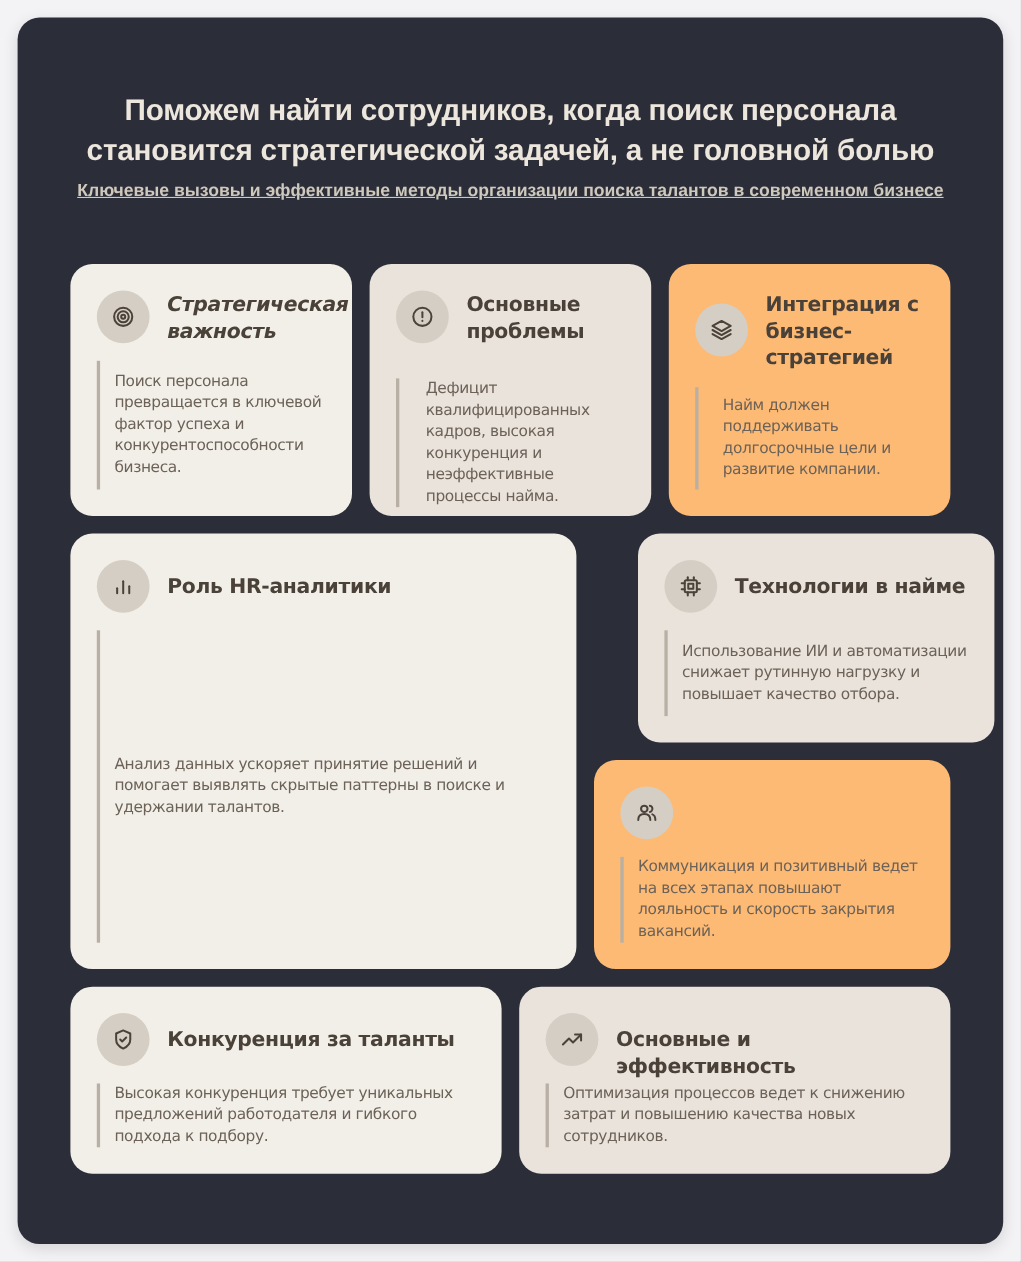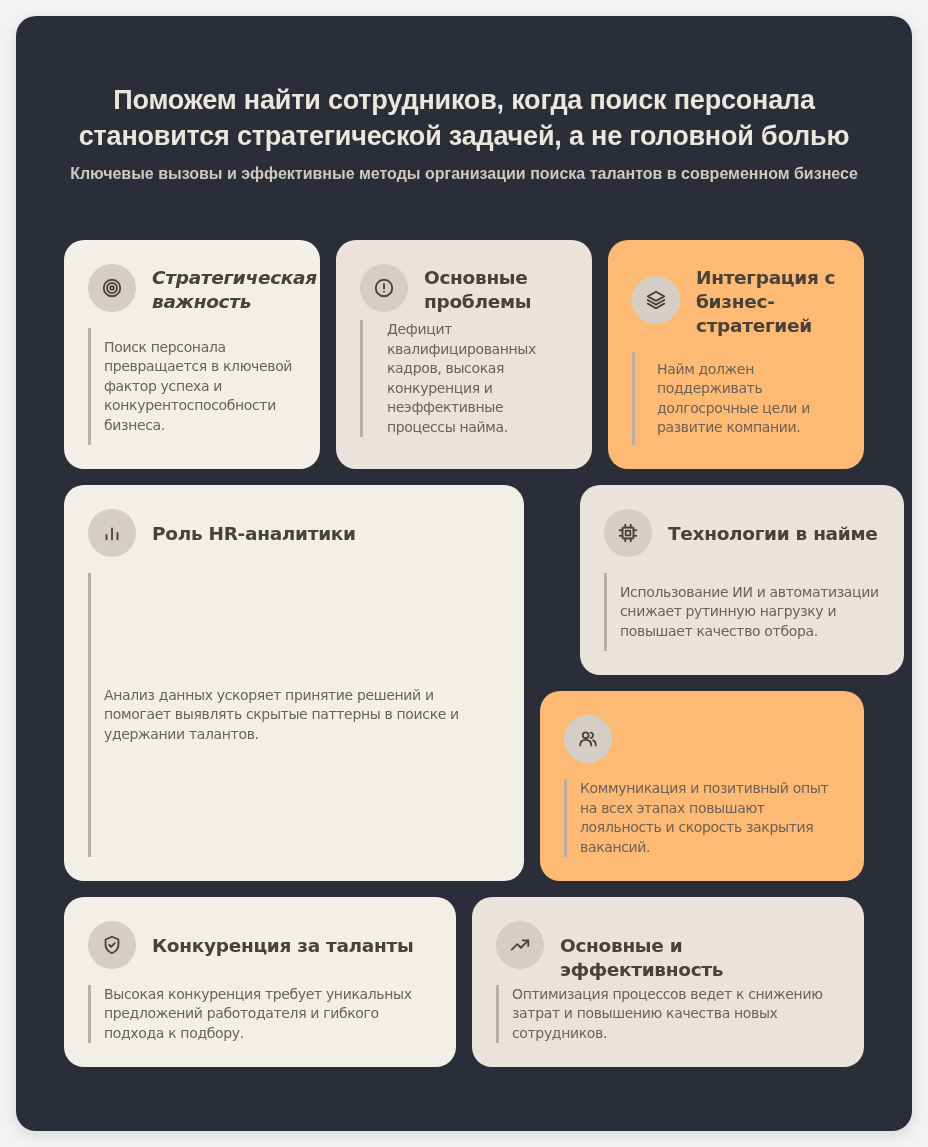--- a/index.html
+++ b/index.html
@@ -15,21 +15,21 @@
     .hero-title {
       position: absolute; left: 48px; top: 82px; width: 832px;
       text-align: center; color: #ece6dc;
       font-family: "Liberation Sans", sans-serif; font-weight: bold;
       font-size: 27px; line-height: 36px; letter-spacing: -0.2px;
     }
     .hero-subtitle {
       position: absolute; left: 64px; top: 162px; width: 800px;
       text-align: center; color: #cfc8bd;
       font-family: "Liberation Sans", sans-serif; font-weight: bold;
-      font-size: 16px; line-height: 23px;
+      font-size: 16px; line-height: 23px; text-decoration: underline;
     }
 
     .card {
       position: absolute; border-radius: 20px;
       background: #f2efe9;
     }
     .card.alt { background: #e9e3dc; }
     .card.warm { background: #fdba74; }
 
     .icon-circle {
@@ -75,21 +75,21 @@
 
 <div class="card alt" style="left:336px; top:240px; width:256px; height:229px;">
   <div class="icon-circle" style="top:24px;">
     <svg viewBox="0 0 24 24">
         <circle cx="12" cy="12" r="9"></circle>
         <line x1="12" y1="7.5" x2="12" y2="12.5"></line>
         <line x1="12" y1="16" x2="12" y2="16.2"></line>
       </svg>
   </div>
   <div class="card-title" style="top:26px;">Основные проблемы</div>
-  <div class="card-body" style="top:80px; height:117px;padding-left:24px;">Дефицит квалифицированных кадров, высокая конкуренция и неэффективные процессы найма.</div>
+  <div class="card-body" style="top:104px; height:117px;padding-left:24px;">Дефицит квалифицированных кадров, высокая конкуренция и неэффективные процессы найма.</div>
 </div>
 
 <div class="card warm" style="left:608px; top:240px; width:256px; height:229px;">
   <div class="icon-circle" style="top:36px;">
     <svg viewBox="0 0 24 24">
         <path d="M12 3 L21 8 L12 13 L3 8 Z"></path>
         <path d="M3 12 L12 17 L21 12"></path>
         <path d="M3 16 L12 21 L21 16"></path>
       </svg>
   </div>
@@ -130,21 +130,21 @@
 
 <div class="card warm" style="left:540px; top:691px; width:324px; height:190px;">
   <div class="icon-circle" style="top:24px;">
     <svg viewBox="0 0 24 24">
         <circle cx="9.5" cy="8" r="3.2"></circle>
         <path d="M3.5 19 C3.5 14.5 6 13 9.5 13 C13 13 15.5 14.5 15.5 19"></path>
         <path d="M15 5 C17 5.3 17.8 7 17.5 8.5 C17.2 10 16 10.8 15 11"></path>
         <path d="M17.5 13.5 C19.5 14.2 20.5 16 20.5 19"></path>
       </svg>
   </div>
-  <div class="card-body" style="top:88px; height:78px;">Коммуникация и позитивный опыт на всех этапах повышают лояльность и скорость закрытия вакансий.</div>
+  <div class="card-body" style="top:88px; height:78px;">Коммуникация и позитивный ведет на всех этапах повышают лояльность и скорость закрытия вакансий.</div>
 </div>
 
 <div class="card" style="left:64px; top:897px; width:392px; height:170px;">
   <div class="icon-circle" style="top:24px;">
     <svg viewBox="0 0 24 24">
         <path d="M12 3 L19 6 L19 12 C19 16.5 15.5 19.5 12 21 C8.5 19.5 5 16.5 5 12 L5 6 Z"></path>
         <path d="M9 12 L11 14 L15 10"></path>
       </svg>
   </div>
   <div class="card-title" style="top:37px;">Конкуренция за таланты</div>

